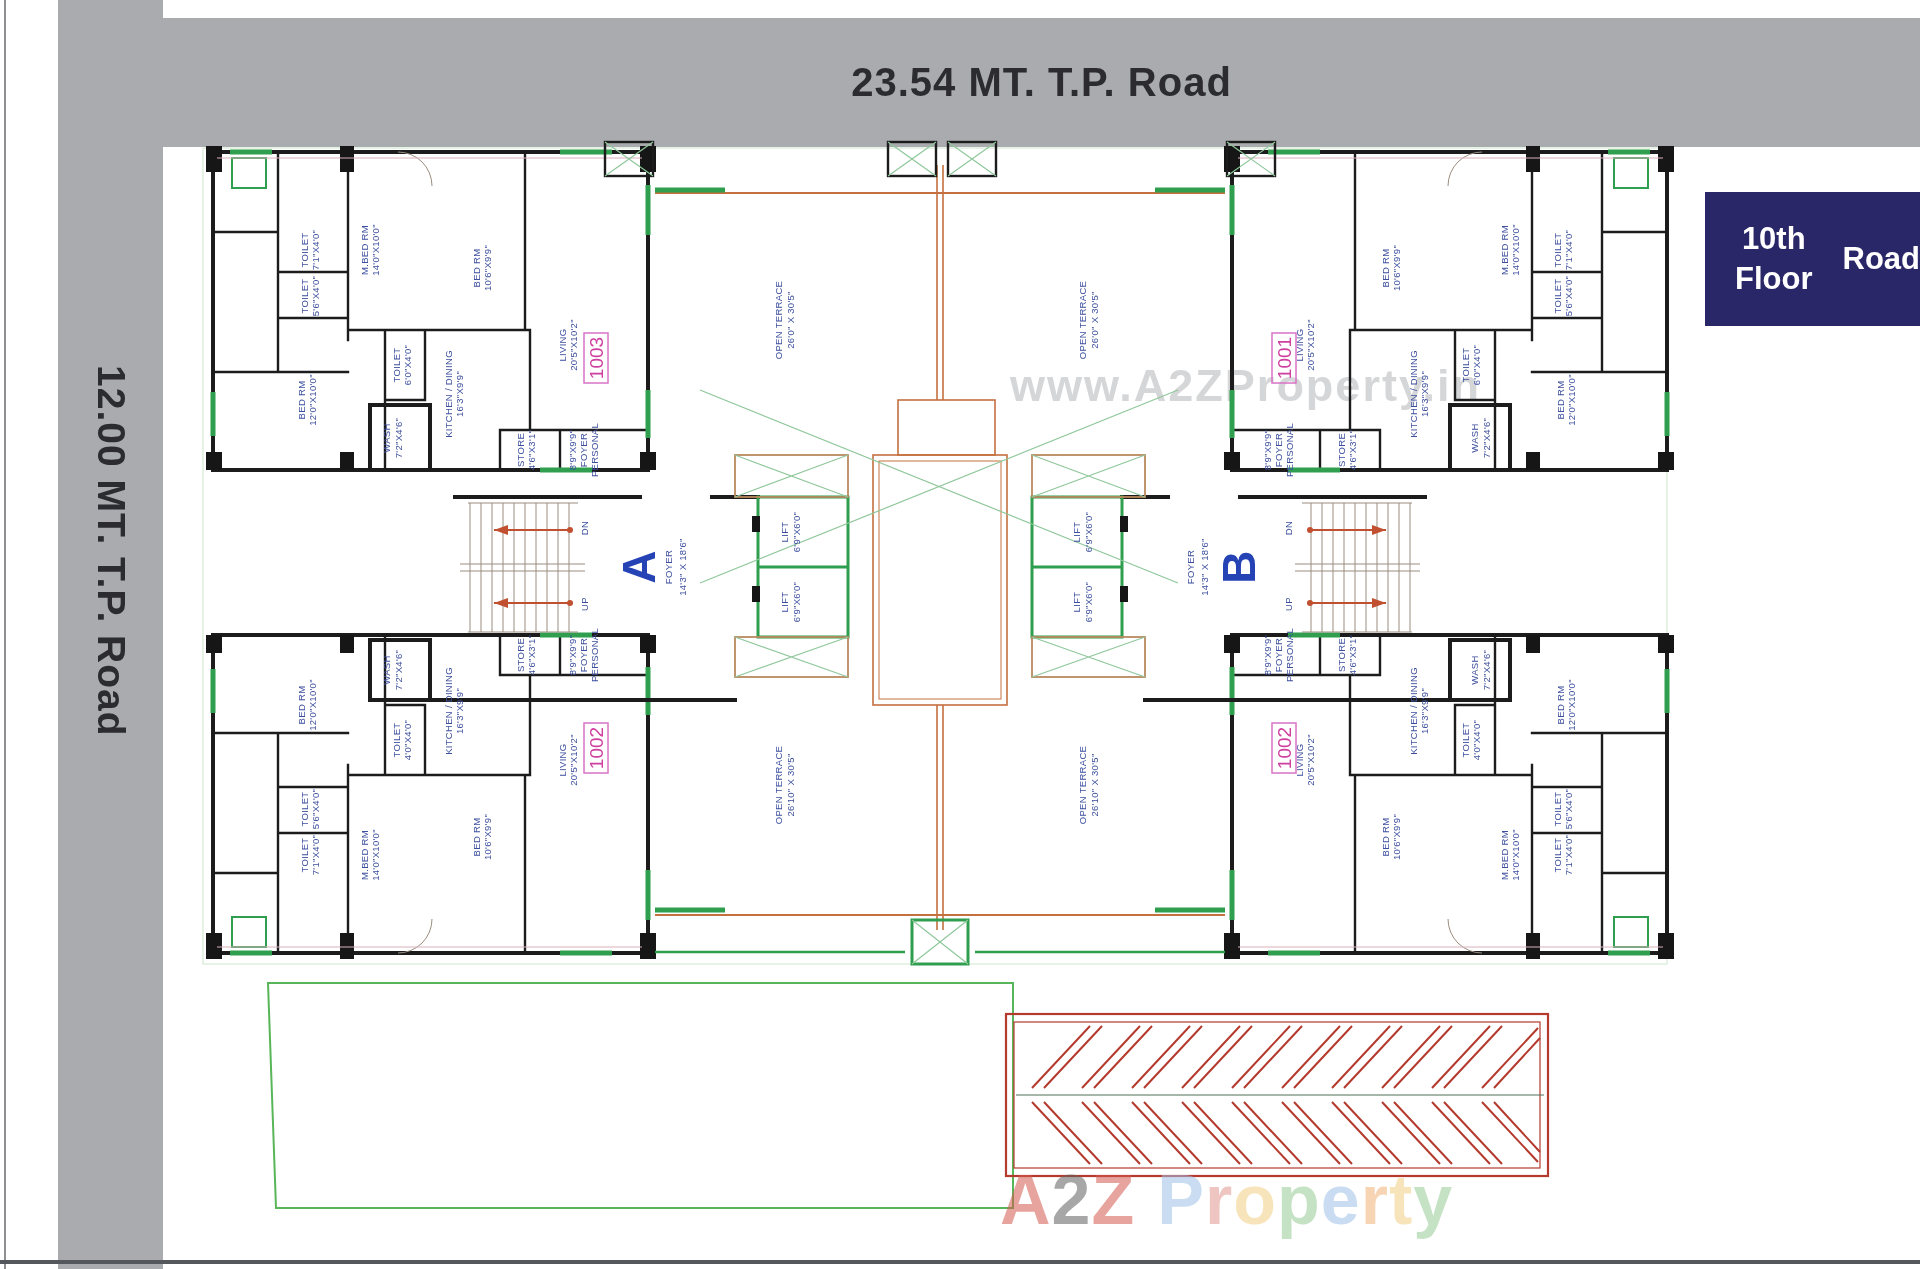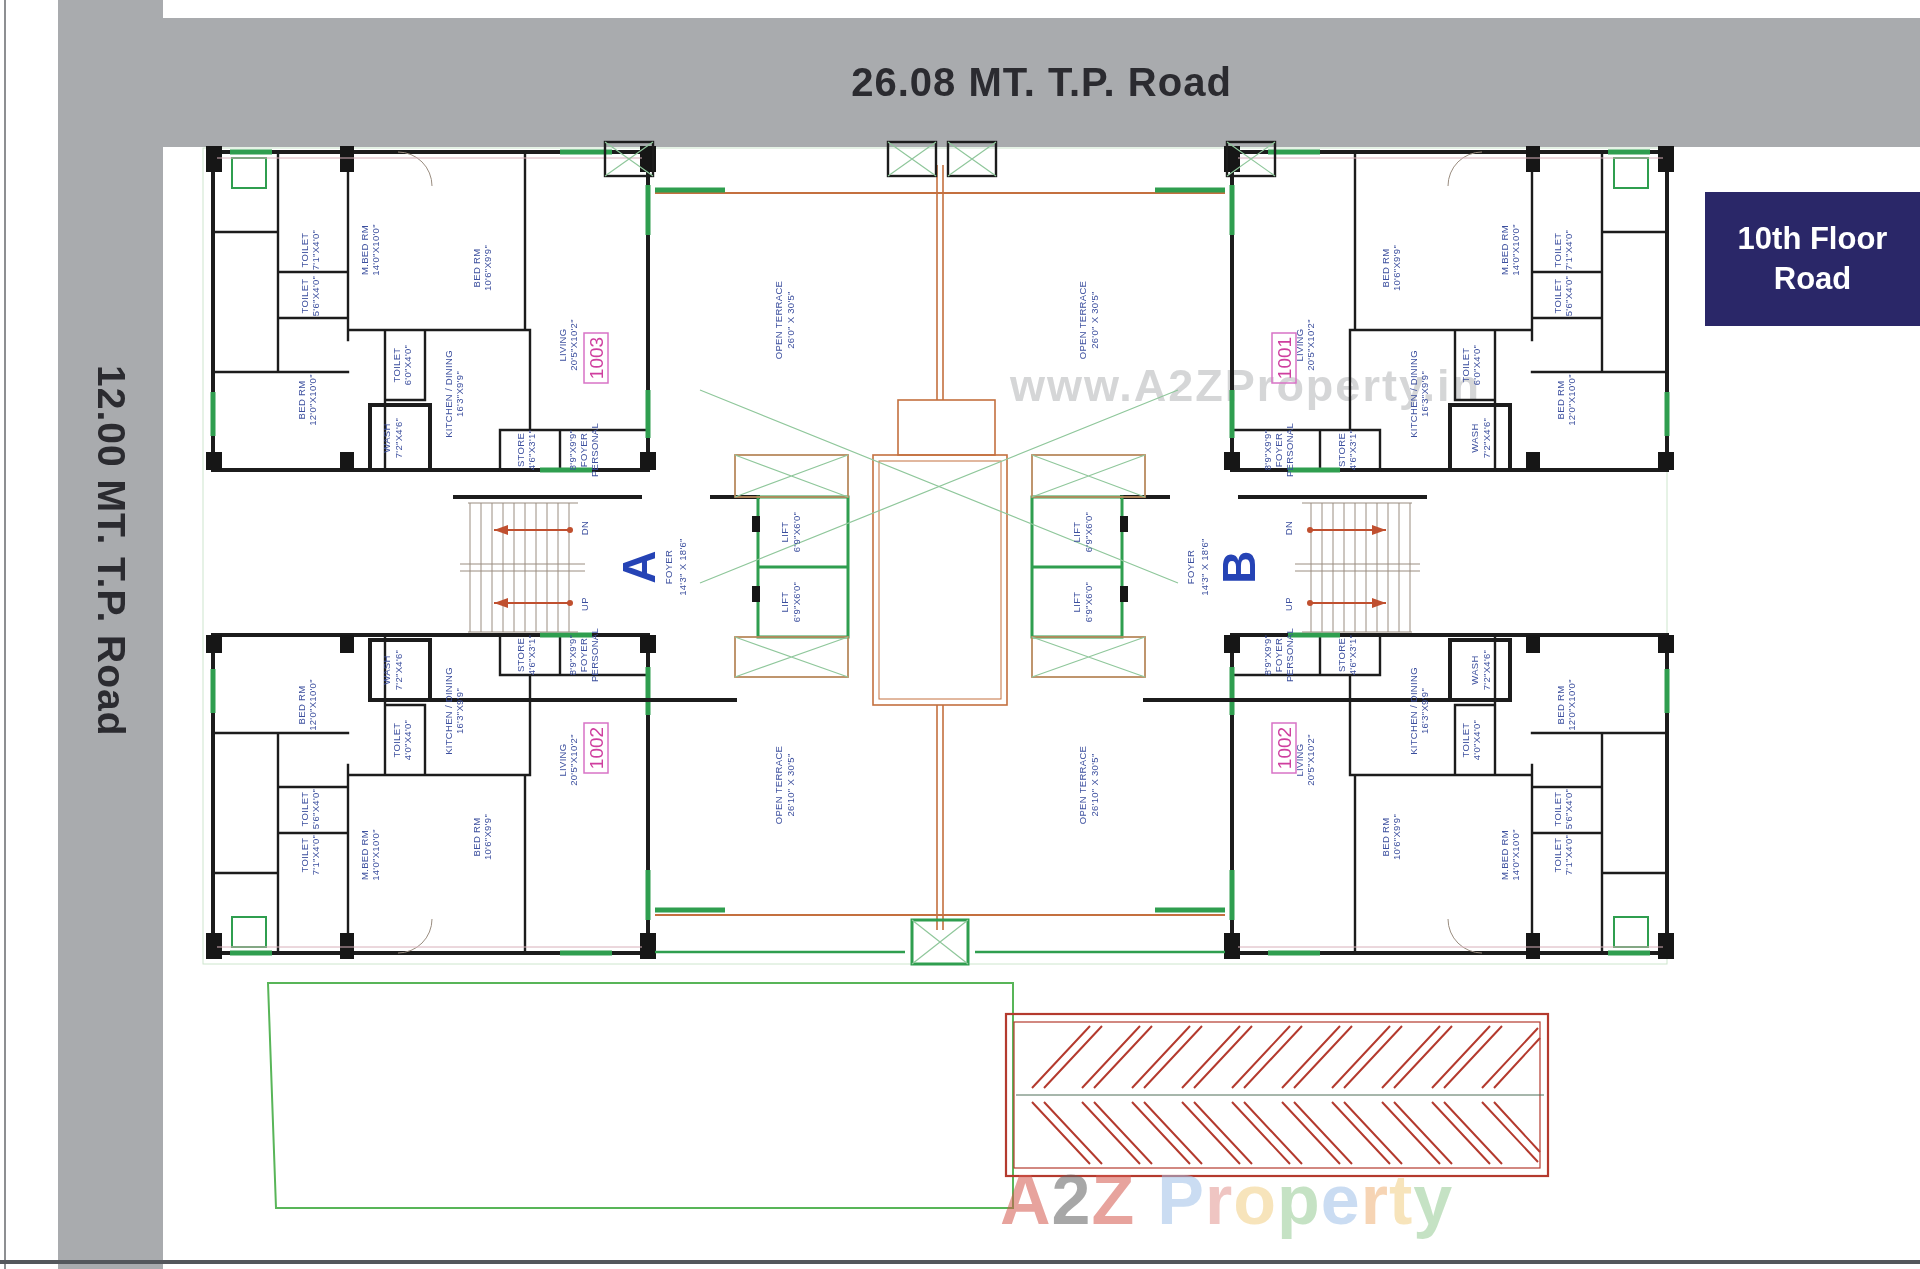--- a/index.html
+++ b/index.html
@@ -3,21 +3,21 @@
 <meta charset="utf-8">
 <style>
   html,body{margin:0;padding:0}
   body{width:1920px;height:1269px;position:relative;background:#fff;font-family:"Liberation Sans",sans-serif;overflow:hidden}
   .edge-line{position:absolute;left:4px;top:0;width:2px;height:1269px;background:#8d8f92}
   .bottom-line{position:absolute;left:0;top:1260px;width:1920px;height:4px;background:#54575c}
   .band-left{position:absolute;left:58px;top:0;width:105px;height:1269px;background:#a9abae}
   .band-left .road-v{position:absolute;top:365px;left:50%;transform:translateX(-50%);writing-mode:vertical-rl;font-size:39px;font-weight:bold;color:#2b2b30;letter-spacing:1px;white-space:nowrap}
   .band-top{position:absolute;left:163px;top:18px;width:1757px;height:129px;background:#a9abae;display:flex;align-items:center;justify-content:center}
   .band-top .road-h{font-size:40px;font-weight:bold;color:#2b2b30;letter-spacing:1px}
-  .badge{position:absolute;left:1705px;top:192px;width:215px;height:134px;background:#2a2768;color:#fff;display:flex;flex-direction:column;align-items:center;justify-content:center;font-weight:bold;font-size:31px;line-height:1.3;text-align:center}
+  .badge{position:absolute;left:1705px;top:192px;width:215px;height:134px;background:#2a2768;color:#fff;display:flex;flex-direction:row;align-items:center;justify-content:center;font-weight:bold;font-size:31px;line-height:1.3;text-align:center}
   .wm-center{position:absolute;left:1010px;top:360px;font-size:45px;font-weight:bold;color:#cbccce;letter-spacing:2px;opacity:.8}
   .logo{position:absolute;left:1000px;top:1160px;font-size:70px;font-weight:bold;letter-spacing:1px;opacity:.55;white-space:nowrap}
   .logo .sp{display:inline-block;width:22px}
   .c-a{color:#d4584e}.c-2{color:#616161}.c-z{color:#d4584e}
   .c-p1{color:#9fc0e8}.c-r1{color:#e39691}.c-o{color:#f2cf84}.c-p2{color:#97cc95}
   .c-e{color:#9fc0e8}.c-r2{color:#f0b277}.c-t{color:#f2cf84}.c-y{color:#97cc95}
   svg.plan{position:absolute;left:0;top:0}
   .w4{stroke:#1c1c1c;stroke-width:4;fill:none;stroke-linecap:square}
   .w2{stroke:#1c1c1c;stroke-width:2.4;fill:none;stroke-linecap:square}
   .col{fill:#161616;stroke:none}
@@ -39,21 +39,21 @@
 </head>
 <body>
 
 <div class="edge-line"></div>
 
 <div class="band-left">
   <div class="road-v">12.00 MT. T.P. Road</div>
 </div>
 
 <div class="band-top">
-  <div class="road-h">26.08 MT. T.P. Road</div>
+  <div class="road-h">23.54 MT. T.P. Road</div>
 </div>
 
 <div class="badge">
   <div>10th Floor</div>
   <div>Road</div>
 </div>
 
 <div class="wm-center">www.A2ZProperty.in</div>
 
 <svg class="plan" width="1920" height="1269" viewBox="0 0 1920 1269">

